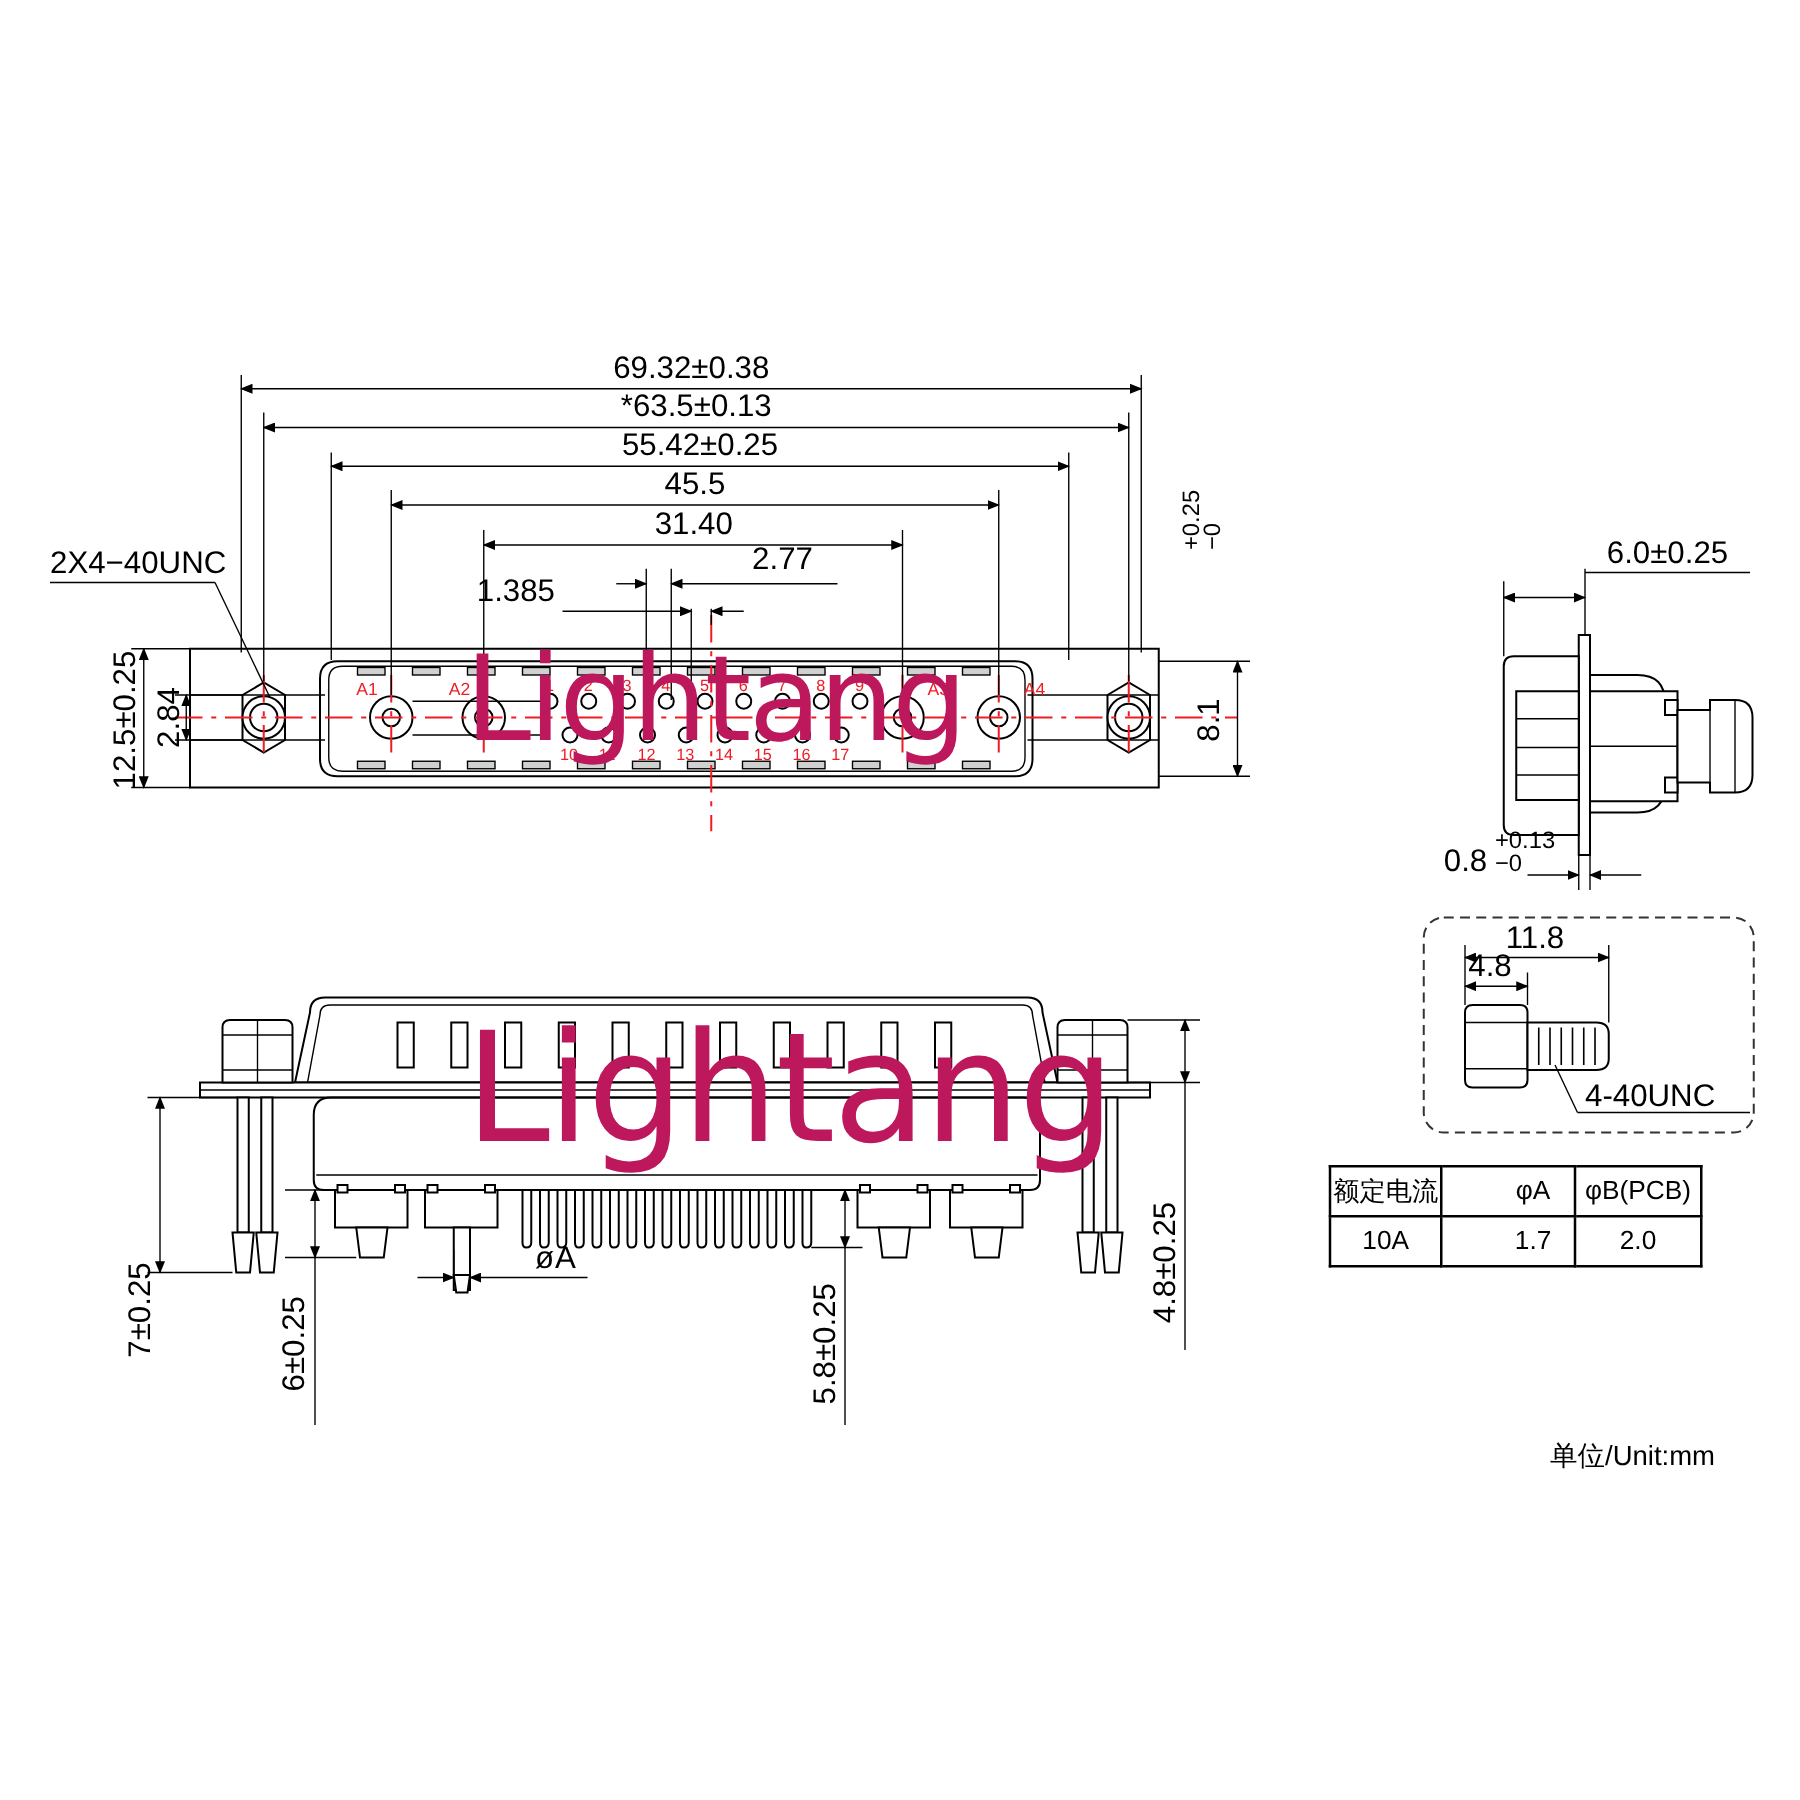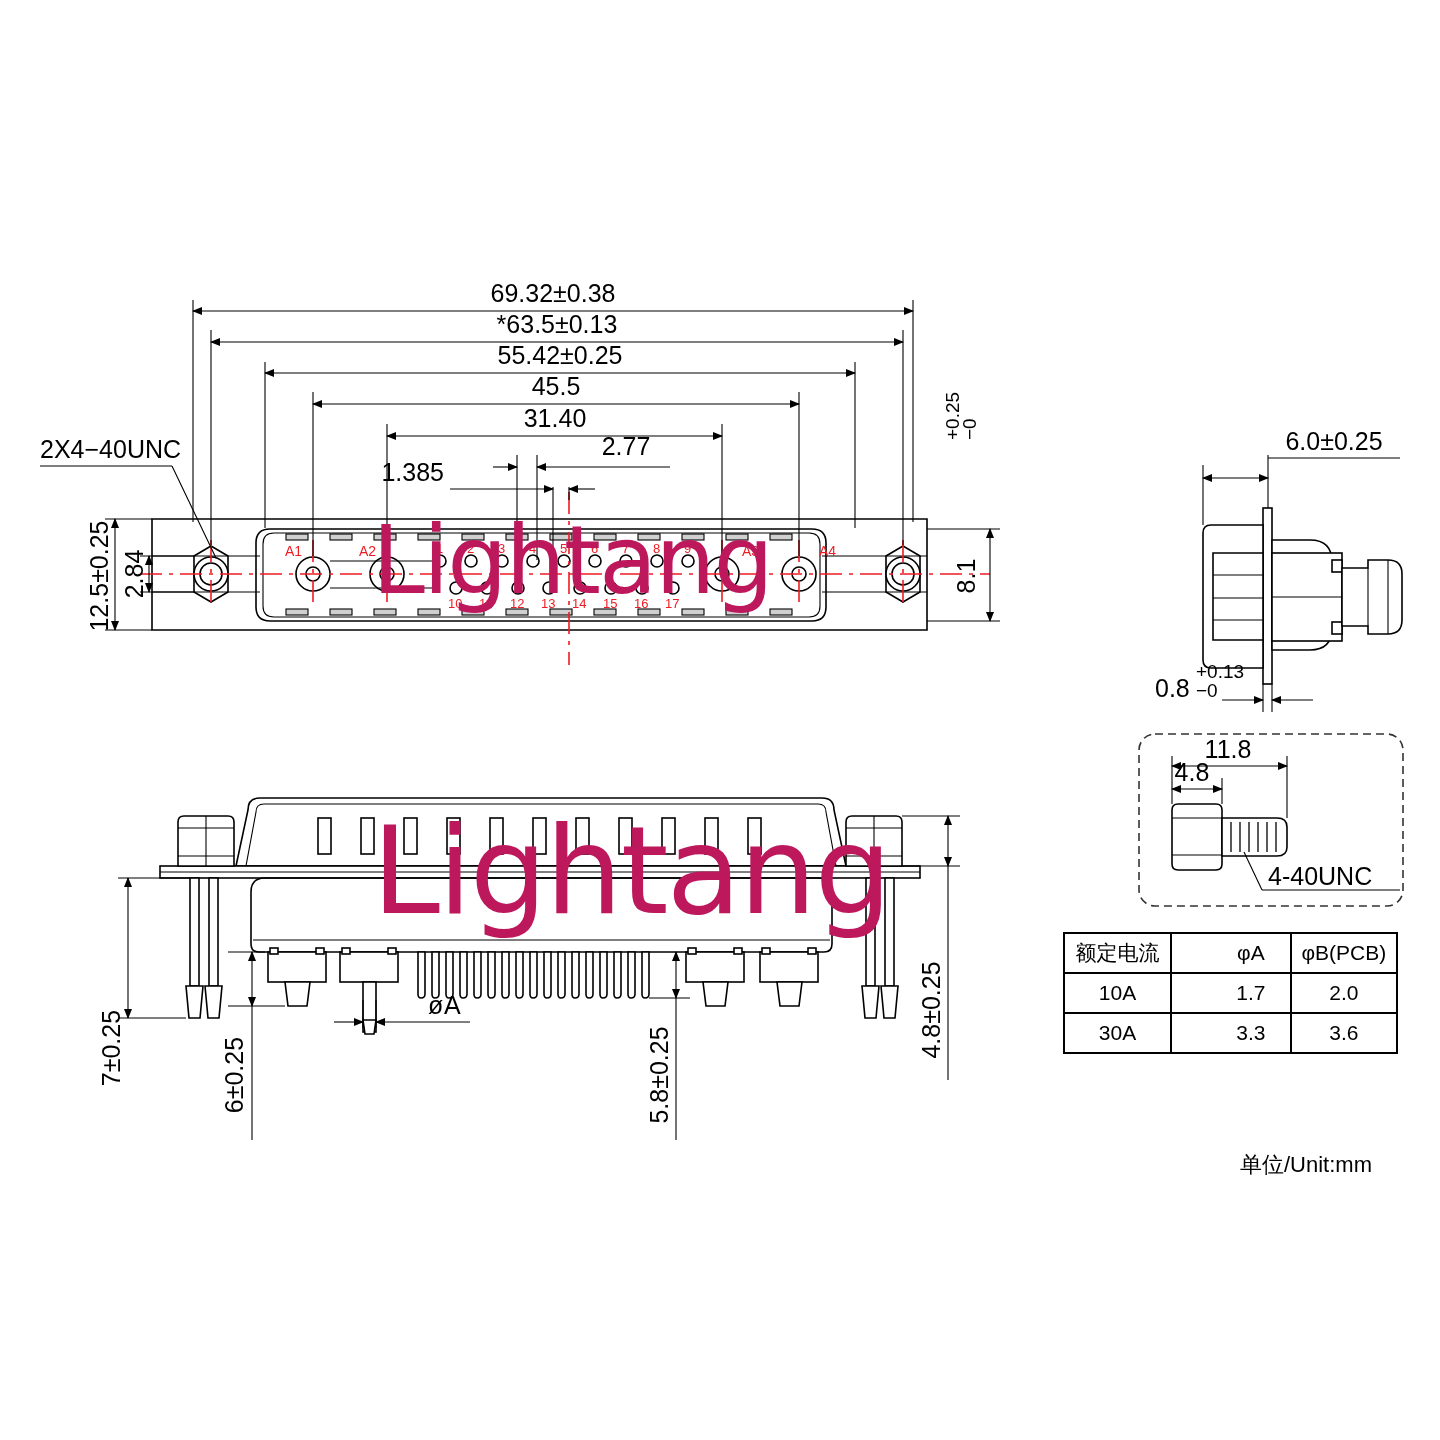--- a/index.html
+++ b/index.html
@@ -3,21 +3,21 @@
 <meta charset="utf-8">
 <title>D-Sub Connector Technical Drawing</title>
 <style>
   html,body{margin:0;padding:0;background:#ffffff;}
   body{width:1440px;height:1440px;position:relative;overflow:hidden;
        font-family:"Liberation Sans","DejaVu Sans",sans-serif;color:#111;}
   .stage{position:absolute;left:0;top:0;width:1440px;height:1440px;}
   svg{position:absolute;left:0;top:0;width:1440px;height:1440px;}
 
   
-  .spec-table{position:absolute;left:1063px;top:932px;width:335px;
+  .spec-table{position:absolute;left:1063px;top:932px;width:299px;
               border-collapse:collapse;background:#fff;}
   .spec-table td,.spec-table th{border:2px solid #000;text-align:center;
         font-size:21px;font-weight:normal;padding:5px 0;height:28px;
         font-family:"Liberation Sans","DejaVu Sans",sans-serif;color:#000;}
   .spec-table th{font-size:21px;}
   .spec-table td.c0,.spec-table th.c0{width:128px;}
   .spec-table td.c1,.spec-table th.c1{width:94px;padding-left:40px;}
   .spec-table td.c2,.spec-table th.c2{width:111px;}
   .unit-label{position:absolute;left:1240px;top:1150px;font-size:22px;color:#000;
               white-space:nowrap;}
@@ -505,23 +505,18 @@
       <th class="c1">φA</th>
       <th class="c2">φB(PCB)</th>
     </tr>
   </thead>
   <tbody>
     <tr>
       <td class="c0">10A</td>
       <td class="c1">1.7</td>
       <td class="c2">2.0</td>
     </tr>
-    <tr>
-      <td class="c0">30A</td>
-      <td class="c1">3.3</td>
-      <td class="c2">3.6</td>
-    </tr>
   </tbody>
 </table>
 
 <div class="unit-label">单位/Unit:mm</div>
 
 </div>
 
 </body></html>

